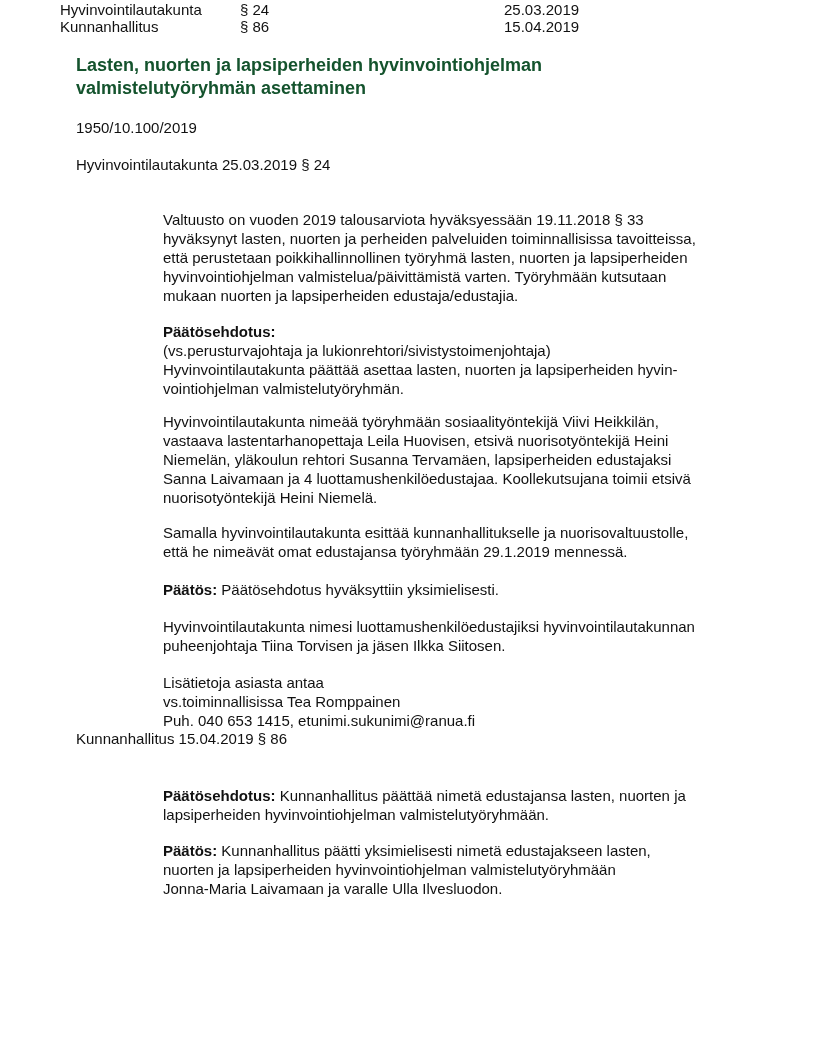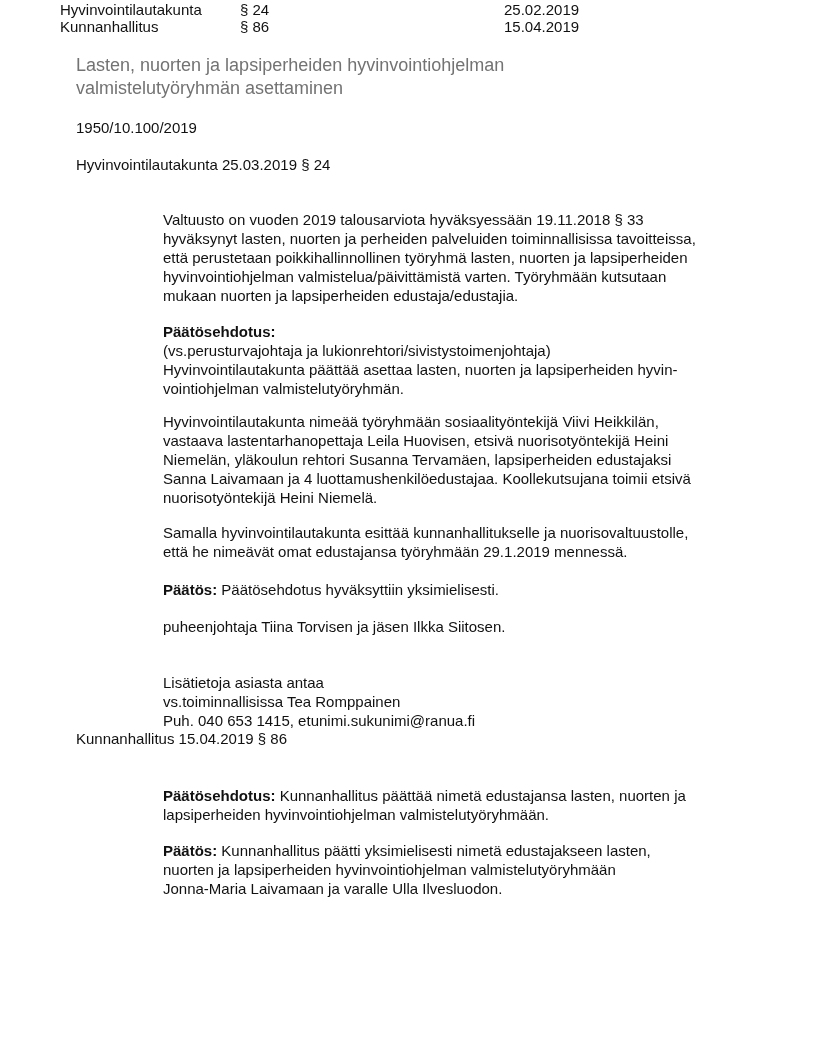--- a/index.html
+++ b/index.html
@@ -9,33 +9,33 @@
     font-size: 15px; line-height: 19px;
   }
   .abs { position: absolute; white-space: nowrap; }
   .hdr-row { position: absolute; left: 60px; height: 19px; width: 700px; }
   .hdr-row span { position: absolute; top: 0; white-space: nowrap; }
   .hdr-body { left: 0; }
   .hdr-sec { left: 180px; }
   .hdr-date { left: 444px; }
   .title {
     position: absolute; left: 76px; top: 54px; width: 620px;
-    font-weight: normal; font-size: 18px; line-height: 23px; color: #737373;
+    font-weight: bold; font-size: 18px; line-height: 23px; color: #14532d;
   }
   .para { position: absolute; left: 163px; width: 600px; }
   .para div { white-space: nowrap; }
   .lbl { font-weight: bold; }
 </style>
 </head>
 <body>
 
 <div class="hdr-row" style="top:0px;">
   <span class="hdr-body">Hyvinvointilautakunta</span>
   <span class="hdr-sec">§ 24</span>
-  <span class="hdr-date">25.02.2019</span>
+  <span class="hdr-date">25.03.2019</span>
 </div>
 <div class="hdr-row" style="top:17px;">
   <span class="hdr-body">Kunnanhallitus</span>
   <span class="hdr-sec">§ 86</span>
   <span class="hdr-date">15.04.2019</span>
 </div>
 
 <div class="title">
   <div>Lasten, nuorten ja lapsiperheiden hyvinvointiohjelman</div>
   <div>valmistelutyöryhmän asettaminen</div>
@@ -71,20 +71,21 @@
 <div class="para" style="top:523px;">
   <div>Samalla hyvinvointilautakunta esittää kunnanhallitukselle ja nuorisovaltuustolle,</div>
   <div>että he nimeävät omat edustajansa työryhmään 29.1.2019 mennessä.</div>
 </div>
 
 <div class="para" style="top:580px;">
   <div><span class="lbl">Päätös:</span><span> Päätösehdotus hyväksyttiin yksimielisesti.</span></div>
 </div>
 
 <div class="para" style="top:617px;">
+  <div>Hyvinvointilautakunta nimesi luottamushenkilöedustajiksi hyvinvointilautakunnan</div>
   <div>puheenjohtaja Tiina Torvisen ja jäsen Ilkka Siitosen.</div>
 </div>
 
 <div class="para" style="top:673px;">
   <div>Lisätietoja asiasta antaa</div>
   <div>vs.toiminnallisissa Tea Romppainen</div>
   <div>Puh. 040 653 1415, etunimi.sukunimi@ranua.fi</div>
 </div>
 
 <div class="abs" style="left:76px; top:729px;">Kunnanhallitus 15.04.2019 § 86</div>

